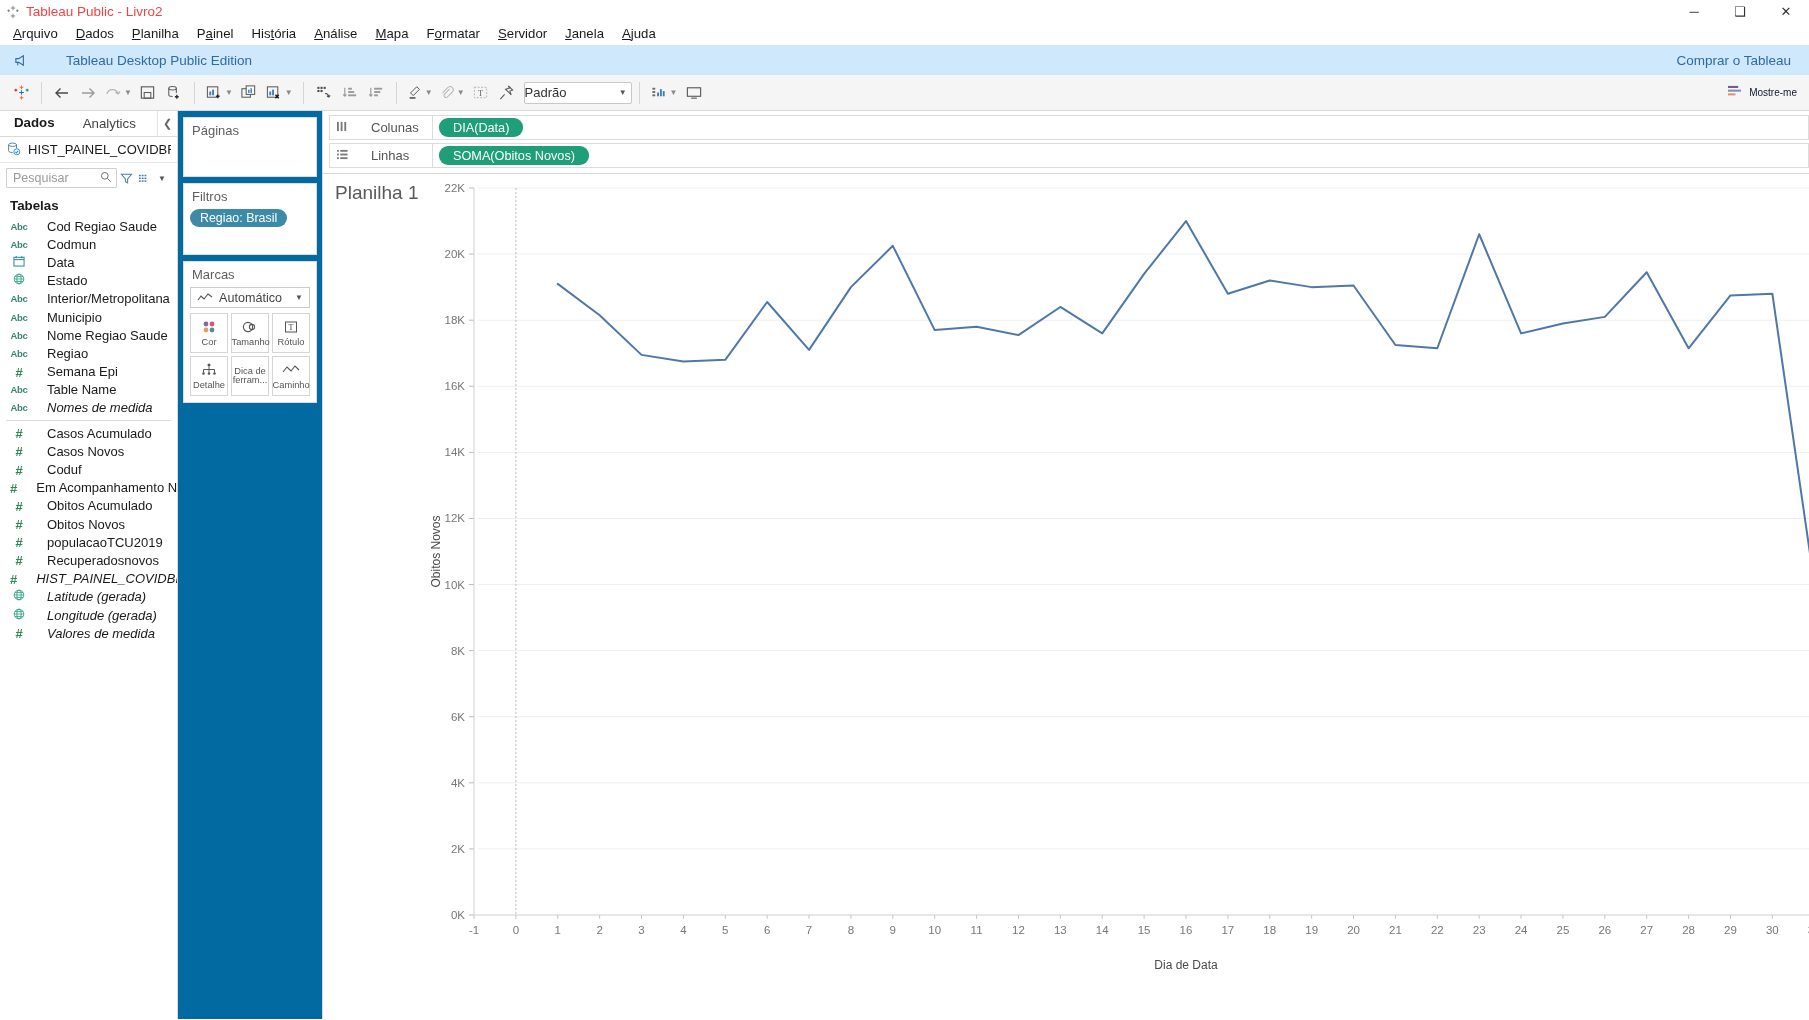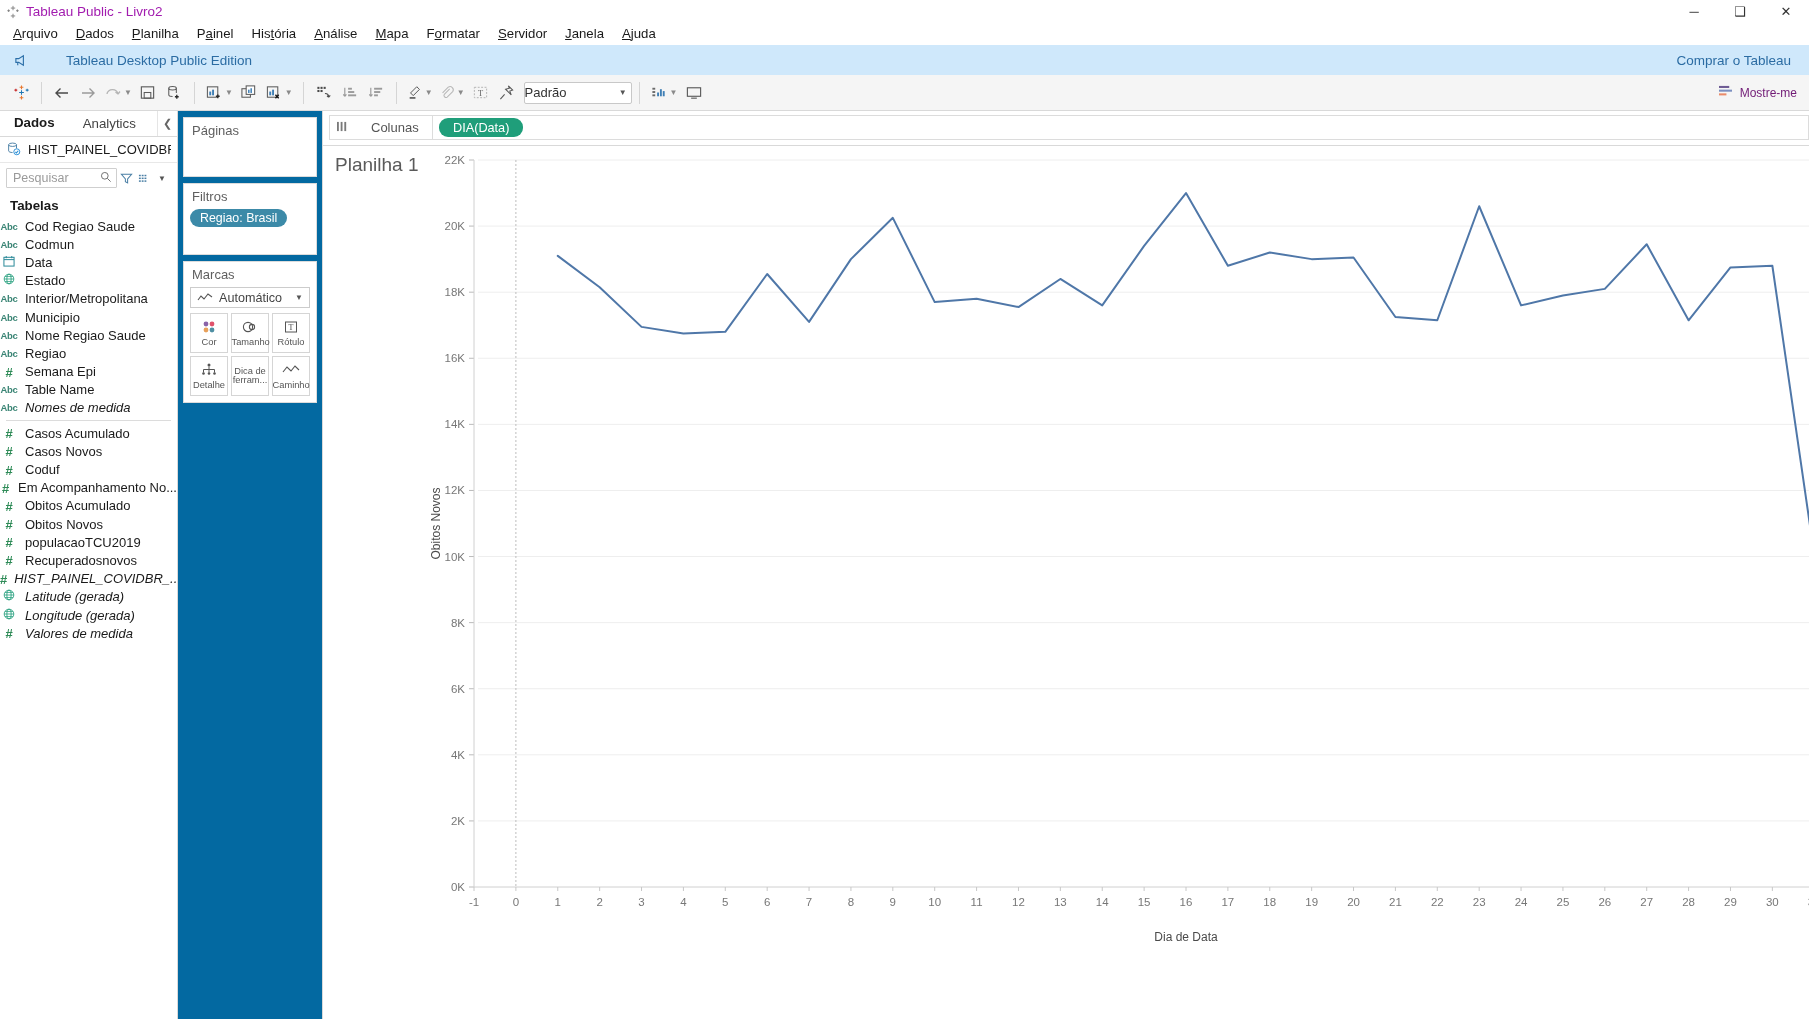--- a/index.html
+++ b/index.html
@@ -14,21 +14,21 @@
     -webkit-font-smoothing:antialiased;
   }
 
   
   .titlebar{
     height:23px; display:flex; align-items:center;
     background:#ffffff; border-bottom:0px solid #e0e0e0;
     position:relative;
   }
   .tb-icon{ width:26px; display:flex; justify-content:center; align-items:center; }
-  .tb-title{ font-size:13.5px; color:#a21caf; }
+  .tb-title{ font-size:13.5px; color:#ef4444; }
   .win-btns{ position:absolute; right:0; top:0; height:23px; display:flex; }
   .win-btn{ width:46px; height:23px; display:flex; align-items:center; justify-content:center;
             font-size:13px; color:#333; }
 
   
   .menubar{ height:21px; display:flex; align-items:center; padding-left:4px; background:#fff; }
   .menu-item{ padding:2px 9px; font-size:13.2px; color:#1a1a1a; white-space:nowrap; }
   .menu-item u{ text-decoration:underline; }
 
   
@@ -49,21 +49,21 @@
          padding:0 3px; color:#5a5a5a; }
   .tsep{ width:1px; height:22px; background:#d5d5d5; margin:0 7px; }
   .caret{ font-size:8px; color:#8a8a8a; margin-left:2px; }
   .fitsel{
     height:22px; width:108px; border:1px solid #c8c8c8; background:#fff; border-radius:2px;
     display:flex; align-items:center; padding:0 4px 0 0; font-size:13px; color:#333;
     margin-left:4px;
   }
   .fitsel .fs-caret{ margin-left:auto; font-size:8px; color:#555; }
   .showme{ position:absolute; right:12px; display:flex; align-items:center; gap:7px;
-           font-size:12px; color:#701a75; }
+           font-size:10px; color:#0f172a; }
 
   
   .main{ display:flex; height:calc(1020px - 23px - 21px - 31px - 37px); }
 
   
   .leftpane{ width:178px; border-right:1px solid #d9d9d9; background:#fff; display:flex; flex-direction:column; }
   .dp-tabs{ display:flex; height:26px; border-bottom:1px solid #d9d9d9; position:relative; }
   .dp-tab{ padding:0 14px; display:flex; align-items:center; font-size:13.3px; color:#444; }
   .dp-tab.active{ font-weight:bold; color:#1a1a1a; border-bottom:2px solid #fff; }
   .dp-collapse{ margin-left:auto; width:20px; display:flex; align-items:center; justify-content:center;
@@ -72,21 +72,21 @@
   .ds-name{ font-size:13px; color:#1a1a1a; white-space:nowrap; overflow:hidden; }
   .search-row{ height:30px; display:flex; align-items:center; padding:0 6px; gap:0; }
   .search-box{ flex:1; height:20px; border:1px solid #cfcfcf; background:#fff; display:flex;
                align-items:center; padding:0 4px; border-radius:1px; }
   .search-box input{ border:0; outline:0; font-size:12.5px; width:100%; color:#666;
                      font-family:"Liberation Sans", sans-serif; background:transparent;}
   .search-box input::placeholder{ color:#9a9a9a; }
   .sr-btn{ width:18px; height:20px; display:flex; align-items:center; justify-content:center; color:#555; }
   .fieldlist{ flex:1; overflow:hidden; padding-top:2px; }
   .grp-title{ font-size:13.3px; font-weight:bold; color:#1a1a1a; padding:3px 0 4px 10px; }
-  .f-row{ height:18.2px; display:flex; align-items:center; gap:7px; }
+  .f-row{ height:18.2px; display:flex; align-items:center; gap:19px; padding-left:10px; }
   .f-ico{ width:18px; text-align:center; font-size:10.2px; color:#3b8575; font-weight:bold; }
   .f-ico.date{ color:#2e8b9a; font-size:12px; font-weight:normal;}
   .f-ico.geo{ color:#2fa382; font-size:12px; font-weight:normal;}
   .f-ico.num{ color:#2e8b57; font-size:14px; font-weight:normal;}
   .f-lbl{ font-size:13px; color:#1a1a1a; white-space:nowrap; }
   .f-lbl.ital{ font-style:italic; }
   .f-div{ height:1px; background:#dcdcdc; margin:3px 6px 3px 6px; }
 
   
   .cardscol{ width:145px; background:#0369a1; border-right:1px solid #d9d9d9; padding:6px 5px; }
@@ -605,20 +605,40 @@
                   <rect x="1" y="1" width="2" height="10"></rect>
                   <rect x="5" y="1" width="2" height="10"></rect>
                   <rect x="9" y="1" width="2" height="10"></rect>
                 </g>
               </svg>
           </span>
           <span>Colunas</span>
         </div>
         <div class="shelf-drop">
           <span class="pill dim">DIA(Data)</span>
+        </div>
+      </div>
+      <div class="shelf">
+        <div class="shelf-lbl">
+          <span>
+            <svg width="13" height="11" viewBox="0 0 14 12">
+                <g fill="#7a7a7a">
+                  <rect x="1" y="1" width="2" height="2"></rect>
+                  <rect x="4.5" y="1" width="8" height="2"></rect>
+                  <rect x="1" y="5" width="2" height="2"></rect>
+                  <rect x="4.5" y="5" width="8" height="2"></rect>
+                  <rect x="1" y="9" width="2" height="2"></rect>
+                  <rect x="4.5" y="9" width="8" height="2"></rect>
+                </g>
+              </svg>
+          </span>
+          <span>Linhas</span>
+        </div>
+        <div class="shelf-drop">
+          <span class="pill dim">SOMA(Obitos Novos)</span>
         </div>
       </div>
     </div>
 
     <div class="ws-body">
       <div class="ws-title">Planilha 1</div>
       <div class="plotwrap">
         <svg id="chart" width="100%" height="100%">
             <line x1="60" x2="1480" y1="674.9090909090909" y2="674.9090909090909" stroke="#eeeeee" stroke-width="1"></line>
             <line x1="60" x2="1480" y1="608.8181818181818" y2="608.8181818181818" stroke="#eeeeee" stroke-width="1"></line>

